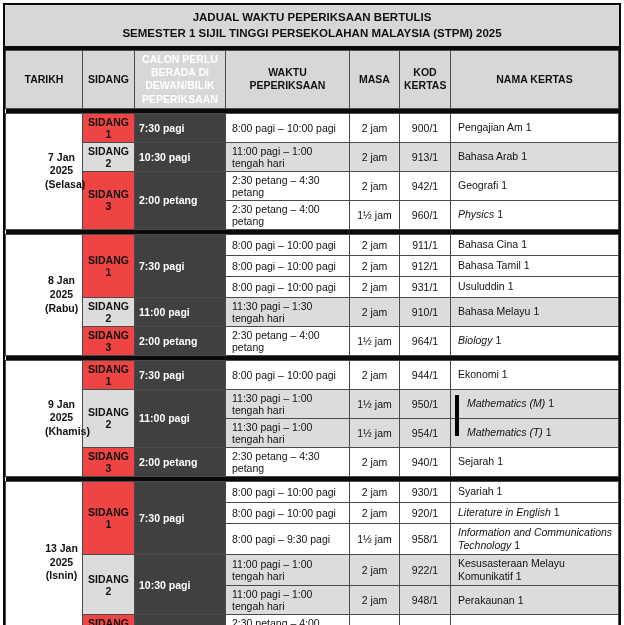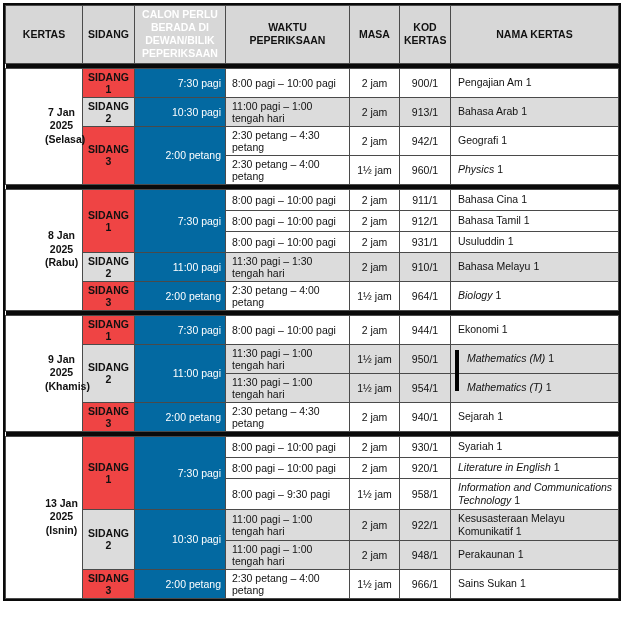--- a/index.html
+++ b/index.html
@@ -8,56 +8,60 @@
     margin:3px; border:2px solid #0a0a0a;
   }
   .title-bar {
     background:#d7d7d7; border-bottom:4px solid #0a0a0a;
     text-align:center; font-weight:bold; font-size:11.5px; line-height:1.4;
     padding:4px 2px 5px 2px;
   }
   table { border-collapse:collapse; width:100%; table-layout:fixed; }
   td, th { border:1px solid #4a4a4a; font-size:10.5px; vertical-align:middle; padding:2px 4px; }
   tr.hdr th { background:#d7d7d7; font-weight:bold; text-align:center; height:48px; line-height:1.25; font-size:10.5px; }
-  th.dark, td.dark { background:#0369a1; color:#ffffff; font-weight:normal; text-align:right; }
+  th.dark, td.dark { background:#404040; color:#ffffff; font-weight:bold; text-align:left; }
   tr.sep td { background:#0a0a0a; height:4px; padding:0; border:none; }
   tr.r { height:21px; }
   tr.tall { height:26px; }
   tr.xt { height:30px; }
   td.date { text-align:center; font-weight:bold; background:#ffffff; line-height:1.3;padding-left:39px; }
   td.sess { text-align:center; font-weight:bold; background:#ef4444; }
   td.waktu { text-align:left; padding-left:6px; }
   td.masa { text-align:center;margin-top:24px; }
   td.kod { text-align:center; }
   td.nama { text-align:left; padding-left:7px; line-height:1.25; }
   tr.shade td:not(.dark):not(.date) { background:#dcdcdc; }
   .it { font-style:italic; }
   .sfx { margin-left:3px; }
   td.relcell { position:relative; }
   .math-bar { position:absolute; left:4px; top:5px; width:4px; height:41px; background:#000; }
 </style>
 </head>
 <body>
 
 <div class="frame">
+  <div class="title-bar">
+    <div>JADUAL WAKTU PEPERIKSAAN BERTULIS</div>
+    <div>SEMESTER 1 SIJIL TINGGI PERSEKOLAHAN MALAYSIA (STPM) 2025</div>
+  </div>
 
   <table>
     <colgroup>
       <col style="width:77px">
         <col style="width:52px">
         <col style="width:91px">
       <col style="width:124px">
         <col style="width:50px">
         <col style="width:51px">
         <col>
     </colgroup>
 
     <tbody>
         <tr class="hdr">
-      <th>KERTAS</th>
+      <th>TARIKH</th>
       <th>SIDANG</th>
       <th class="dark">CALON PERLU BERADA DI DEWAN/BILIK PEPERIKSAAN</th>
       <th>WAKTU PEPERIKSAAN</th>
       <th>MASA</th>
       <th>KOD KERTAS</th>
       <th>NAMA KERTAS</th>
     </tr>
     <tr class="sep">
           <td colspan="7"></td>
         </tr>

